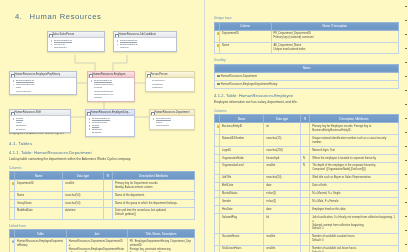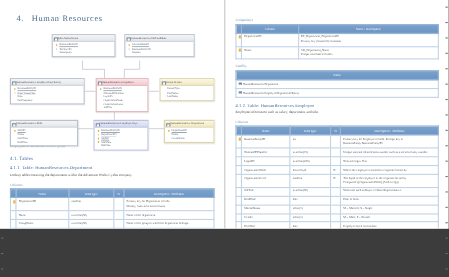--- a/index.html
+++ b/index.html
@@ -6,24 +6,23 @@
   html, body {
     width: 408px; height: 252px;
     background: #3a3a3a;
     font-family: "Liberation Sans", sans-serif;
     overflow: hidden;
   }
   .viewer { position: relative; width: 408px; height: 252px; background: #3c3c3c; display: flex; }
 
   .page {
     position: relative;
-    background: #ffffff;
-    height: 208px;
+    background: #fef9c3;
+    height: 252px;
     overflow: hidden;
-    font-family: Liberation Serif, serif;
   }
   .page-left { width: 204px; }
   .page-right { width: 204px; border-left: 1px solid #d8d8d8; }
 
   .page-inner { padding: 6px 9px 0 9px; }
 
   
   .h1 {
     font-size: 7.6px; color: #4a6d8c; font-weight: normal;
     letter-spacing: .6px; margin: 6px 0 6px 6px;

